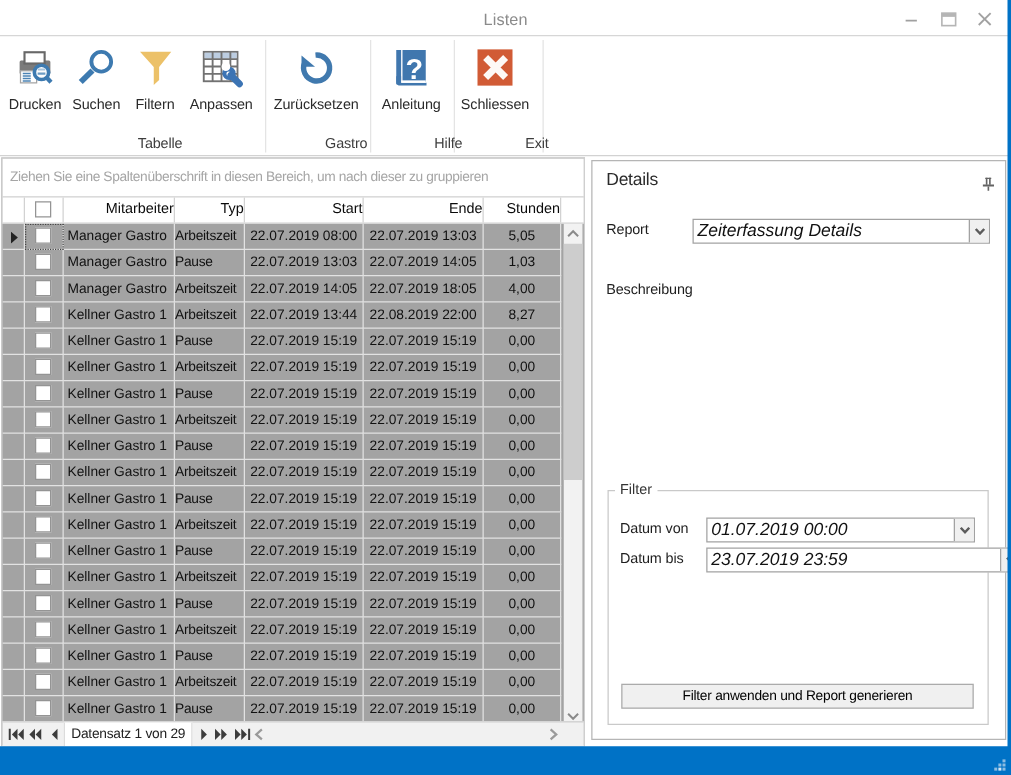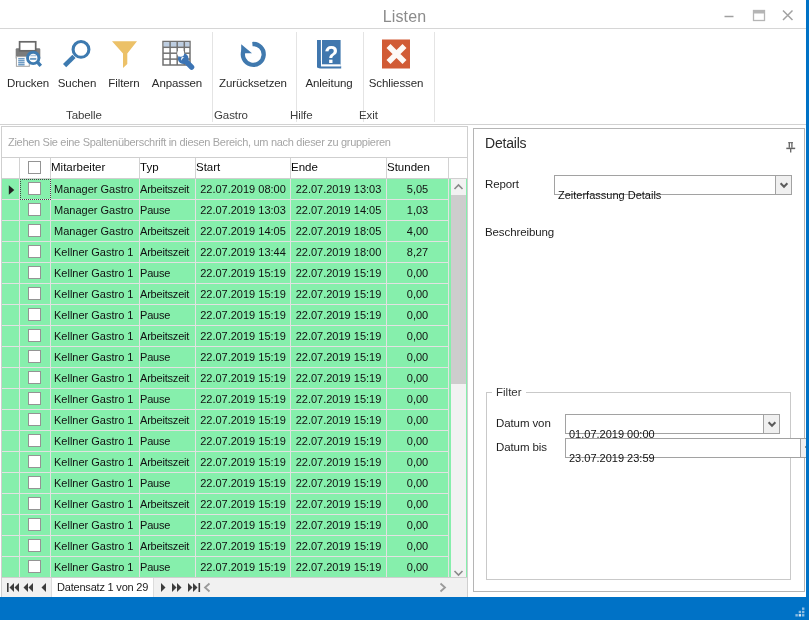--- a/index.html
+++ b/index.html
@@ -2,35 +2,35 @@
 <html><head>
 <meta charset="utf-8">
 <style>
   * { margin:0; padding:0; box-sizing:border-box; }
   html,body { width:809px; height:620px; }
   body { font-family:"Liberation Sans", sans-serif; background:#fff; position:relative; overflow:hidden; }
   .abs { position:absolute; }
 
   
   #titlebar { left:0; top:0; width:809px; height:29px; background:#fff; border-bottom:1px solid #d6d6d6; }
-  #title { left:0; top:8px; width:809px; text-align:center; font-size:16px; color:#8b8b8b; letter-spacing:0.1px; }
+  #title { left:0; top:8px; width:809px; text-align:center; font-size:13px; color:#8b8b8b; letter-spacing:0.1px; }
 
   
   #ribbon { left:0; top:30px; width:809px; height:95px; background:#fff; border-bottom:1px solid #d2d2d2; }
   .rsep { position:absolute; top:2px; width:1px; height:90px; background:#e4e4e4; }
   .rbtn { position:absolute; top:39px; text-align:center; }
   .rbtn .lbl { font-size:11.5px; color:#2a2a2a; margin-top:2px; white-space:nowrap; letter-spacing:-0.1px; }
-  .rgrp { position:absolute; top:109px; font-size:11.5px; color:#3d3d3d; text-align:left; white-space:nowrap; letter-spacing:-0.1px; }
-
-  
-  #grid { left:1px; top:126px; width:467px; height:471px; border:1px solid #cfcfcf; background:#86efac; }
+  .rgrp { position:absolute; top:109px; font-size:11.5px; color:#3d3d3d; text-align:right; white-space:nowrap; letter-spacing:-0.1px; }
+
+  
+  #grid { left:1px; top:126px; width:467px; height:471px; border:1px solid #cfcfcf; background:#a3a3a3; }
   #groupby { left:0; top:0; width:465px; height:31px; border-bottom:1px solid #cfcfcf; background:#fff; }
   #groupby span { position:absolute; left:6px; top:9px; font-size:11px; color:#a5a5a5; letter-spacing:-0.3px; }
   #ghead { left:0; top:31px; width:465px; height:21px; border-bottom:1px solid #cfcfcf; background:#fff; }
-  .hc { position:absolute; top:0; height:20px; border-right:1px solid #d2d2d2; font-size:11.5px; color:#0a0a0a; text-align:left; line-height:19px; }
+  .hc { position:absolute; top:0; height:20px; border-right:1px solid #d2d2d2; font-size:11.5px; color:#0a0a0a; text-align:right; line-height:19px; }
   #rows { left:0; top:52px; width:449px; height:399px; overflow:hidden; }
   .row { position:relative; width:449px; height:21px; }
   .cell { position:absolute; top:0; height:21px; border-right:1px solid #e2e2e2; border-bottom:1px solid #e2e2e2; font-size:11px; color:#111; line-height:20px; white-space:nowrap; }
   .ind { left:0; width:18px; }
   .chk { left:18px; width:31px; }
   .c2 { left:49px; width:89px; padding-left:3px; }
   .c3 { left:138px; width:56px; text-align:left; letter-spacing:-0.2px; }
   .c4 { left:194px; width:95px; text-align:center; }
   .c5 { left:289px; width:96px; text-align:center; }
   .c6 { left:385px; width:62px; text-align:center; }
@@ -40,21 +40,21 @@
   #vthumb { left:0; top:16px; width:15px; height:189px; background:#cdcdcd; }
   
   #nav { left:0; top:450px; width:465px; height:20px; background:#f1f1f1; border-top:1px solid #cfcfcf; }
   #navbox { left:49px; top:0; width:103px; height:19px; background:#fff; border-left:1px solid #dcdcdc; border-right:1px solid #dcdcdc; font-size:11px; letter-spacing:-0.2px; color:#222; text-align:left; padding-left:5px; line-height:18px; }
 
   
   #panel { left:473px; top:128px; width:332px; height:464px; border:1px solid #b5b5b5; background:#fff; }
   #panel .t { position:absolute; left:11px; top:6px; font-size:14px; color:#2b2b2b; letter-spacing:-0.2px;text-align:center; }
   .lbl12 { position:absolute; font-size:11.5px; color:#1e1e1e; white-space:nowrap; letter-spacing:-0.1px; }
   .combo { position:absolute; border:1px solid #a2a2a2; background:#fff; }
-  .combo .tx { position:absolute; left:3px; top:13px; font-size:11px; color:#111; white-space:nowrap; }
+  .combo .tx { position:absolute; left:3px; top:0; font-size:14px; color:#111; white-space:nowrap;font-style:italic; }
   .combo .btn { position:absolute; right:0; top:0; bottom:0; width:16px; background:#f0f0f0; border-left:1px solid #a2a2a2; }
   #desc { position:absolute; left:11px; top:114px; width:305px; height:67px; background:#ececec; border:1px solid #b9b9b9; }
   #desc .dt { position:absolute; left:3px; top:1px; width:288px; font-size:11px; letter-spacing:-0.1px; color:#333; line-height:13px; }
   #fgrp { position:absolute; left:12px; top:263px; width:305px; height:188px; border:1px solid #c9c9c9; }
   #fgrp .lg { position:absolute; left:5px; top:-7px; background:#fff; padding:0 4px; font-size:11.5px; color:#333; }
   #fbtn { position:absolute; left:23px; top:418px; width:282px; height:20px; background:#f0f0f0; border:1px solid #ababab; font-size:11px; letter-spacing:-0.2px; color:#000; text-align:center; line-height:18px; }
 
   
   #bluebar { left:0; top:597px; width:809px; height:23px; background:#0072c6; }
   #blueright { left:806px; top:0; width:3px; height:620px; background:#0072c6; }
@@ -215,21 +215,21 @@
         <div class="cell c6">4,00</div>
       </div>
       <div class="row">
         <div class="cell ind"></div>
         <div class="cell chk">
           <span class="cb"></span>
         </div>
         <div class="cell c2">Kellner Gastro 1</div>
         <div class="cell c3">Arbeitszeit</div>
         <div class="cell c4">22.07.2019 13:44</div>
-        <div class="cell c5">22.07.2019 18:00</div>
+        <div class="cell c5">22.08.2019 22:00</div>
         <div class="cell c6">8,27</div>
       </div>
       <div class="row">
         <div class="cell ind"></div>
         <div class="cell chk">
           <span class="cb"></span>
         </div>
         <div class="cell c2">Kellner Gastro 1</div>
         <div class="cell c3">Pause</div>
         <div class="cell c4">22.07.2019 15:19</div>
@@ -466,20 +466,21 @@
       <div class="lbl12" style="left:9px;top:48px">Datum bis</div>
       <div class="combo" style="left:78px;top:45px;width:252px;height:20px">
         <span class="tx">23.07.2019 23:59</span>
         <span class="btn">
           <svg style="position:absolute;left:2px;top:6px" width="12" height="8" viewBox="0 0 12 8">
             <path d="M2.6 1.2 L6 4.8 L9.4 1.2" fill="none" stroke="#5c5c5c" stroke-width="2"></path>
           </svg>
         </span>
       </div>
     </div>
+    <div id="fbtn">Filter anwenden und Report generieren</div>
   </div>
 
   <div class="abs" id="bluebar"></div>
   <div class="abs" id="blueright"></div>
   <svg class="abs" style="left:795px;top:607px" width="13" height="12" viewBox="0 0 13 12">
     <g fill="#8cbce1">
       <rect x="7" y="0.5" width="2.4" height="2.4"></rect>
       <rect x="3.7" y="3.8" width="2.4" height="2.4"></rect>
       <rect x="7" y="3.8" width="2.4" height="2.4"></rect>
       <rect x="0.4" y="7.1" width="2.4" height="2.4"></rect>

